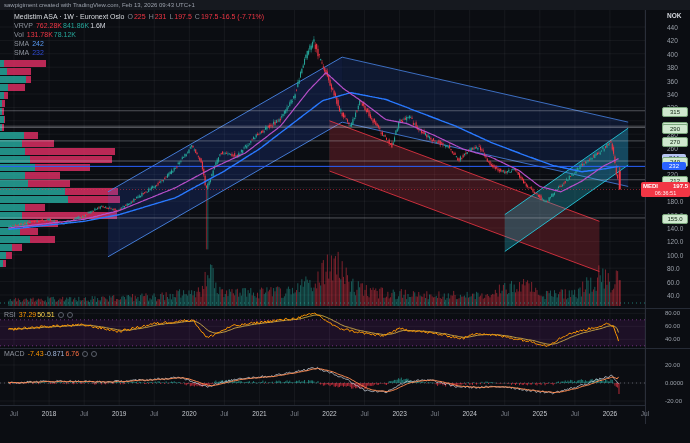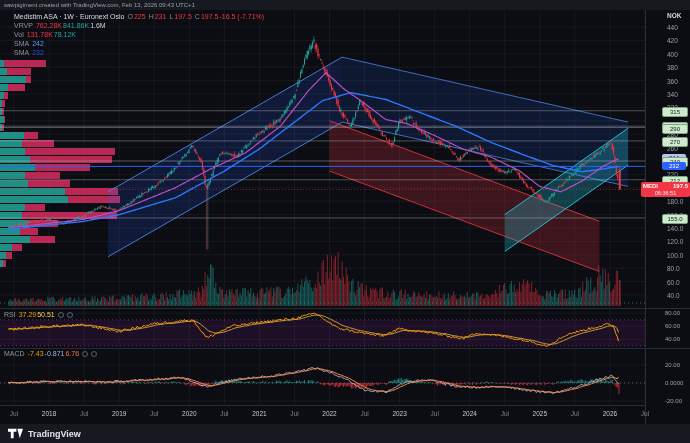--- a/index.html
+++ b/index.html
@@ -1652,20 +1652,13 @@
       <span class="ta-label ta-major" style="left: 399.62px;">2023</span>
       <span class="ta-label ta-minor" style="left: 434.674px;">Jul</span>
       <span class="ta-label ta-major" style="left: 469.728px;">2024</span>
       <span class="ta-label ta-minor" style="left: 504.783px;">Jul</span>
       <span class="ta-label ta-major" style="left: 539.837px;">2025</span>
       <span class="ta-label ta-minor" style="left: 574.891px;">Jul</span>
       <span class="ta-label ta-major" style="left: 609.946px;">2026</span>
       <span class="ta-label ta-minor" style="left: 645px;">Jul</span>
     </div>
 
-  <div class="footer">
-    <svg width="15" height="11" viewBox="0 0 16 10">
-      <path d="M0 0 H9 V3 H6 V10 H3 V3 H0 Z" fill="#fff"></path>
-      <path d="M10 0 H16 L12.5 10 Z" fill="#fff"></path>
-    </svg>
-    <span class="brand">TradingView</span>
-  </div>
 </div>
 
 </body></html>

